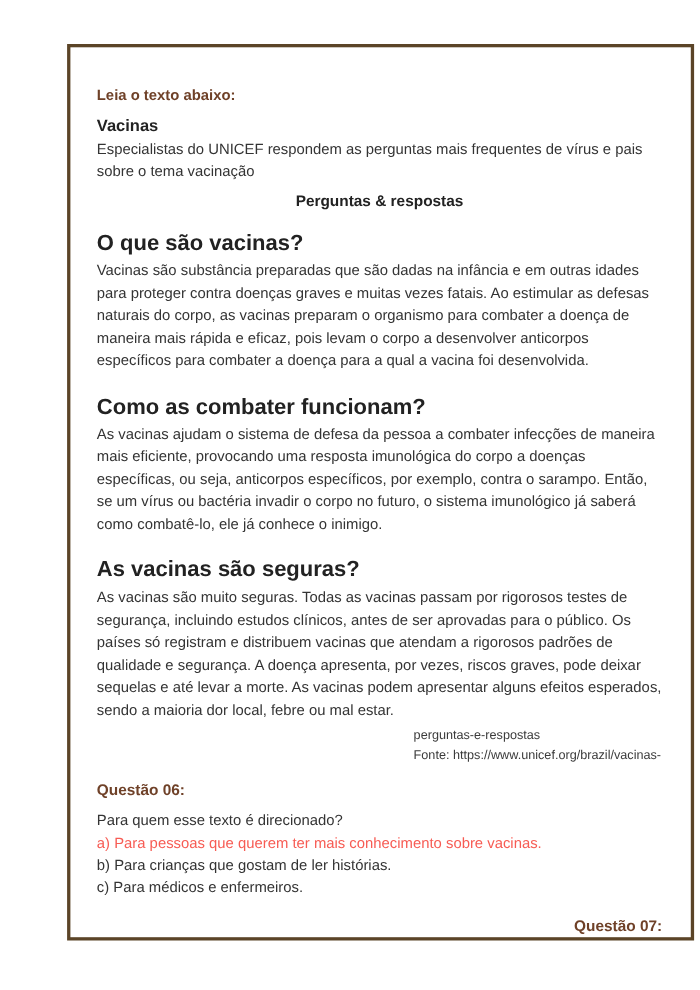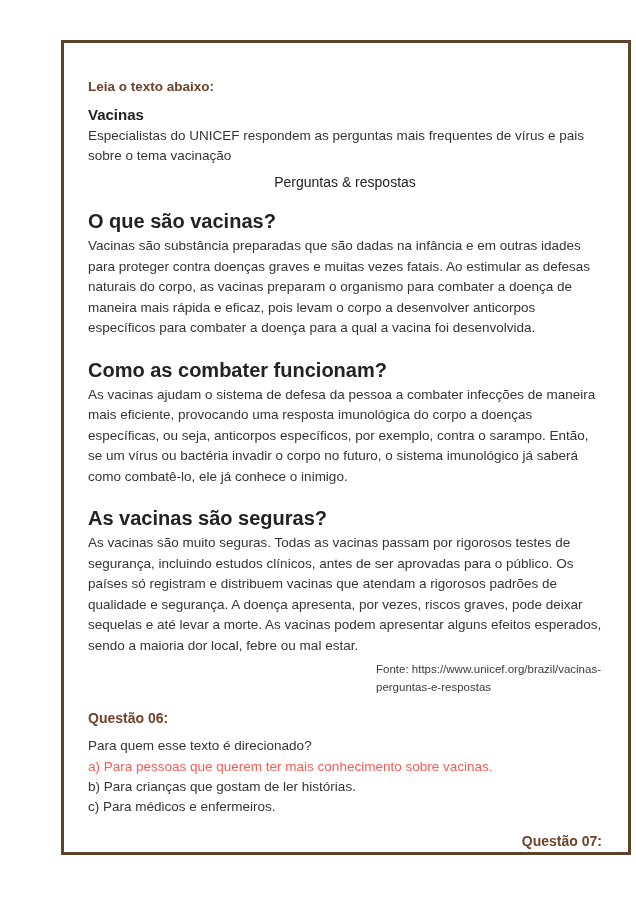--- a/index.html
+++ b/index.html
@@ -41,21 +41,21 @@
   }
 
   .doc-subtitle {
     font-size: 13.5px;
     line-height: 20px;
     margin: 0 0 8px 0;
   }
 
   .qa-title {
     text-align: center;
-    font-weight: normal;
+    font-weight: bold;
     font-size: 14px;
     color: #222222;
     margin: 6px 0 14px 0;
   }
 
   .section { margin-top: 20px; }
   .section-heading {
     font-weight: bold;
     font-size: 20px;
     color: #222222;
@@ -116,22 +116,22 @@
     <div class="section-heading">Como as combater funcionam?</div>
     <p class="section-body">As vacinas ajudam o sistema de defesa da pessoa a combater infecções de maneira mais eficiente, provocando uma resposta imunológica do corpo a doenças específicas, ou seja, anticorpos específicos, por exemplo, contra o sarampo. Então, se um vírus ou bactéria invadir o corpo no futuro, o sistema imunológico já saberá como combatê-lo, ele já conhece o inimigo.</p>
   </div>
 
   <div class="section">
     <div class="section-heading">As vacinas são seguras?</div>
     <p class="section-body">As vacinas são muito seguras. Todas as vacinas passam por rigorosos testes de segurança, incluindo estudos clínicos, antes de ser aprovadas para o público. Os países só registram e distribuem vacinas que atendam a rigorosos padrões de qualidade e segurança. A doença apresenta, por vezes, riscos graves, pode deixar sequelas e até levar a morte. As vacinas podem apresentar alguns efeitos esperados, sendo a maioria dor local, febre ou mal estar.</p>
   </div>
 
   <div class="source">
+    <div>perguntas-e-respostas</div>
     <div>Fonte: https://www.unicef.org/brazil/vacinas-</div>
-    <div>perguntas-e-respostas</div>
   </div>
 
   <div class="question-block">
     <div class="question-label">Questão 06:</div>
     <div class="question-prompt">Para quem esse texto é direcionado?</div>
     <div class="option red">a) Para pessoas que querem ter mais conhecimento sobre vacinas.</div>
     <div class="option">b) Para crianças que gostam de ler histórias.</div>
     <div class="option">c) Para médicos e enfermeiros.</div>
   </div>
 

